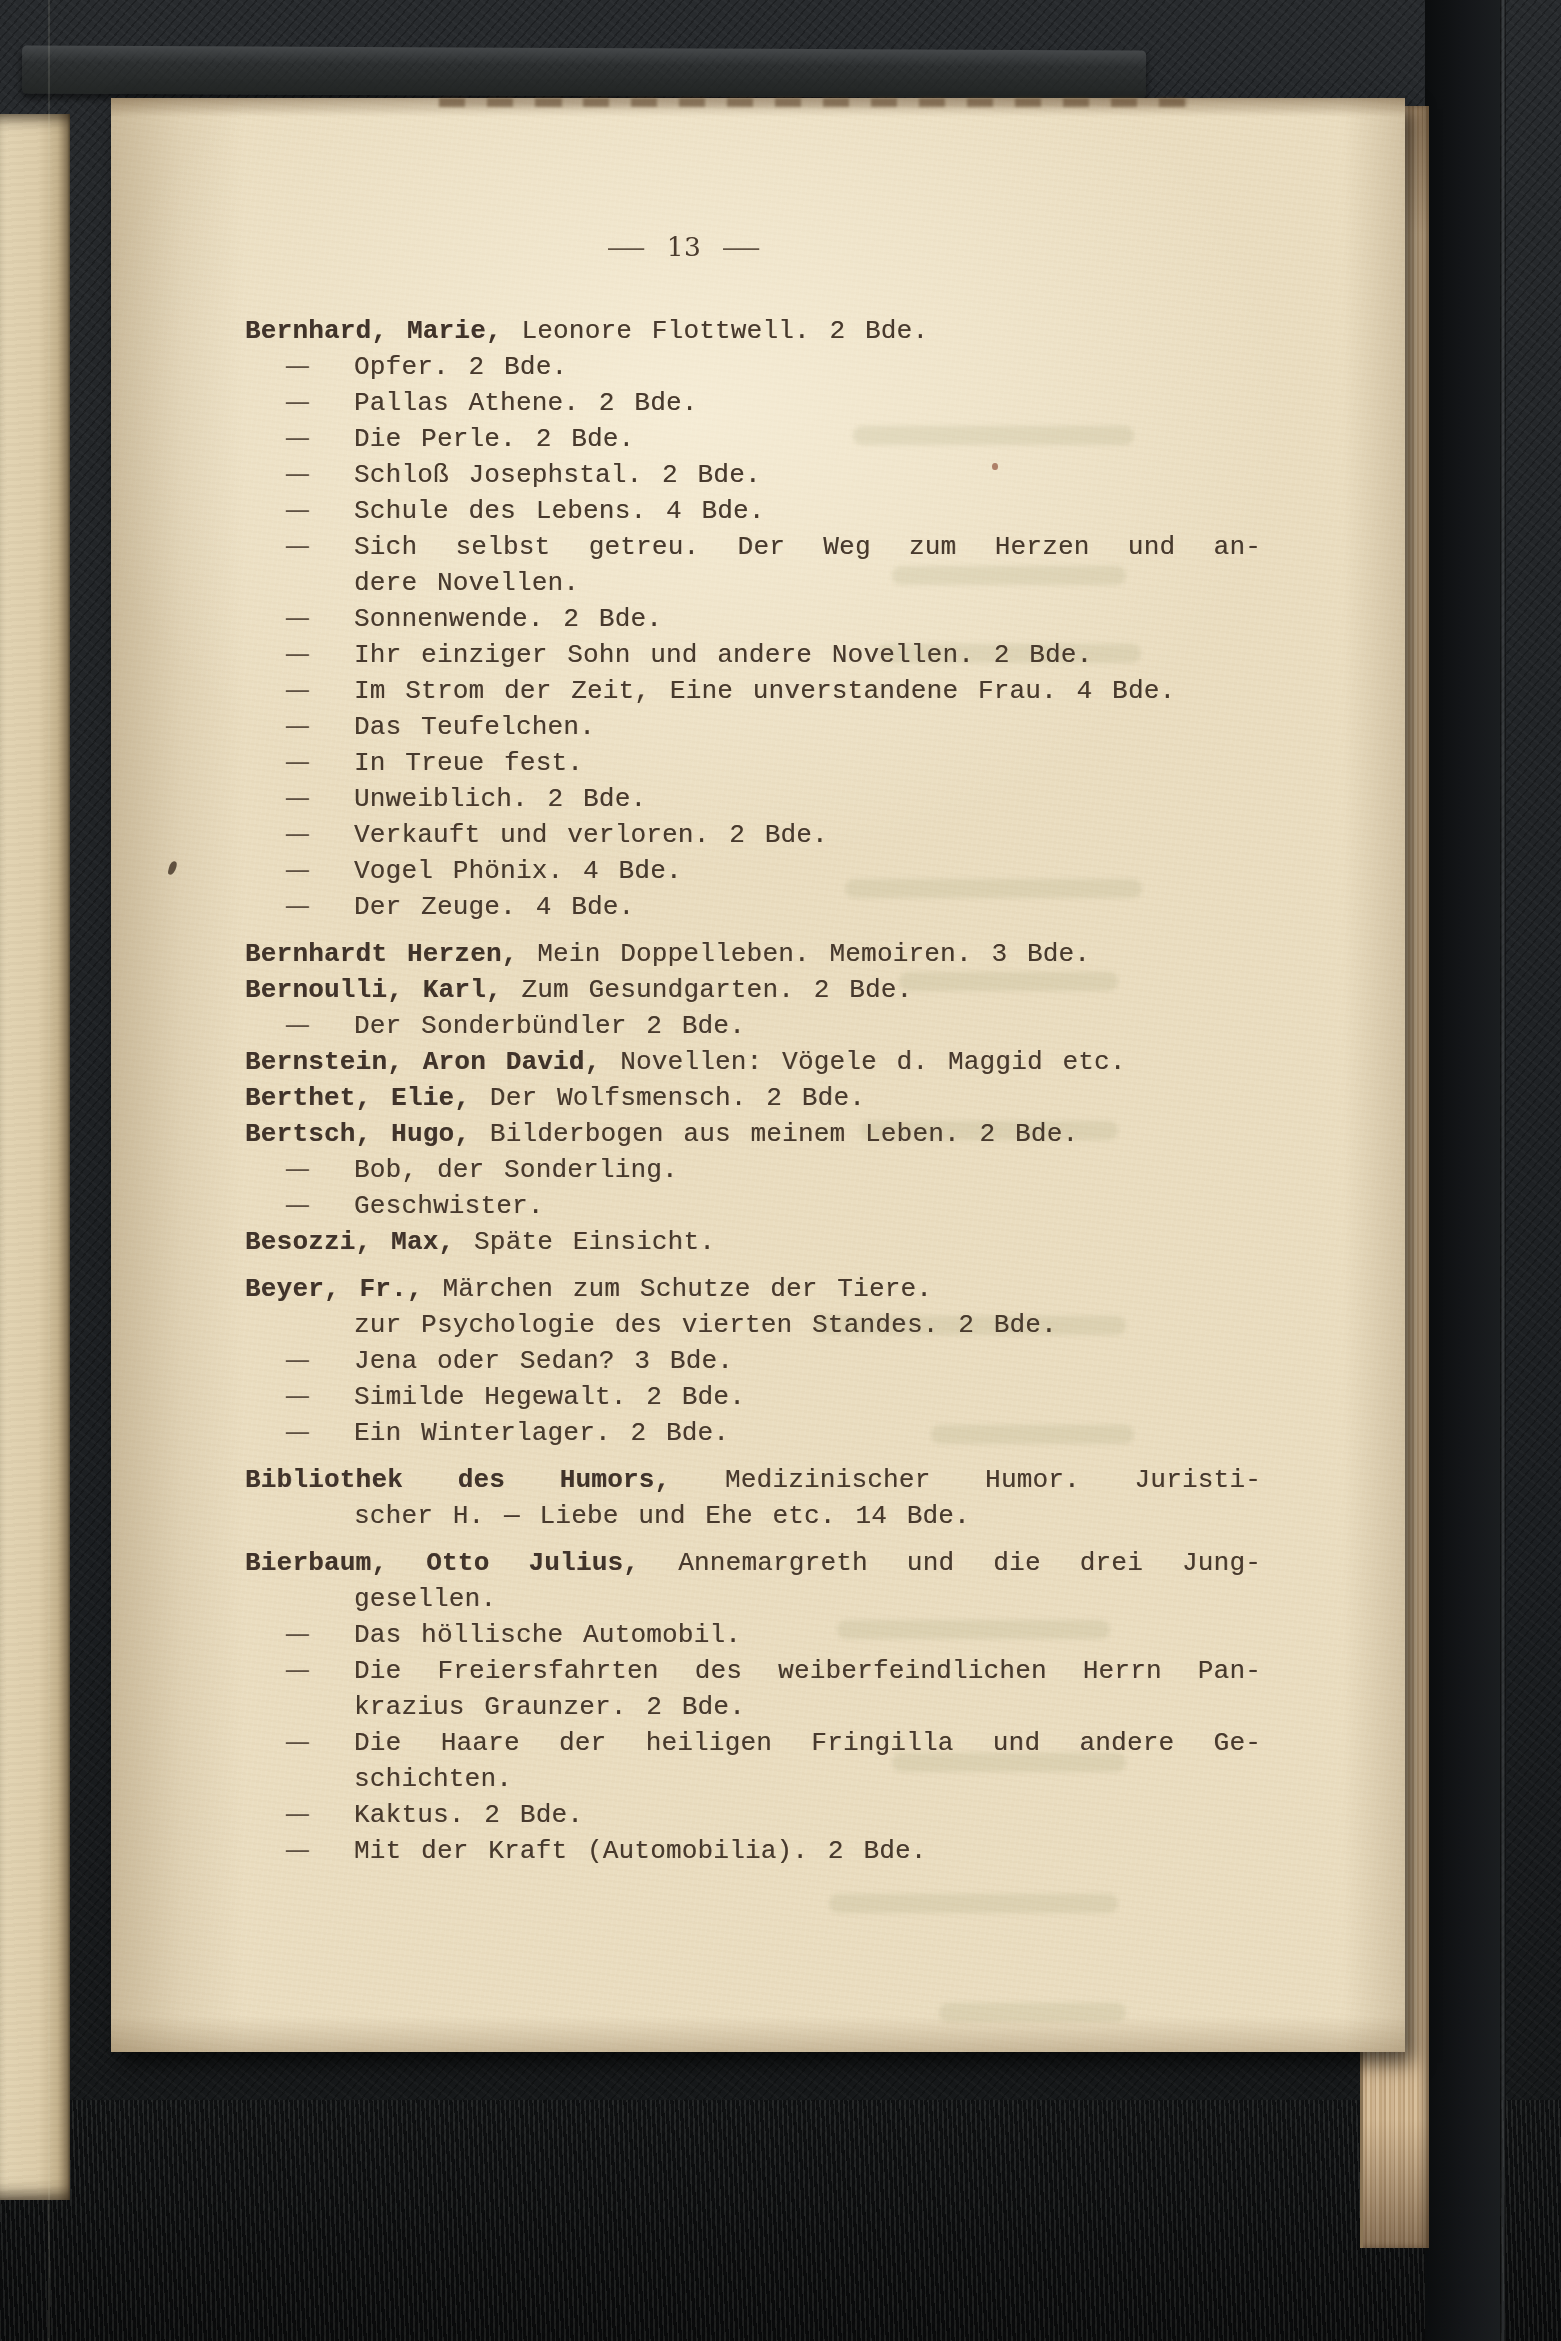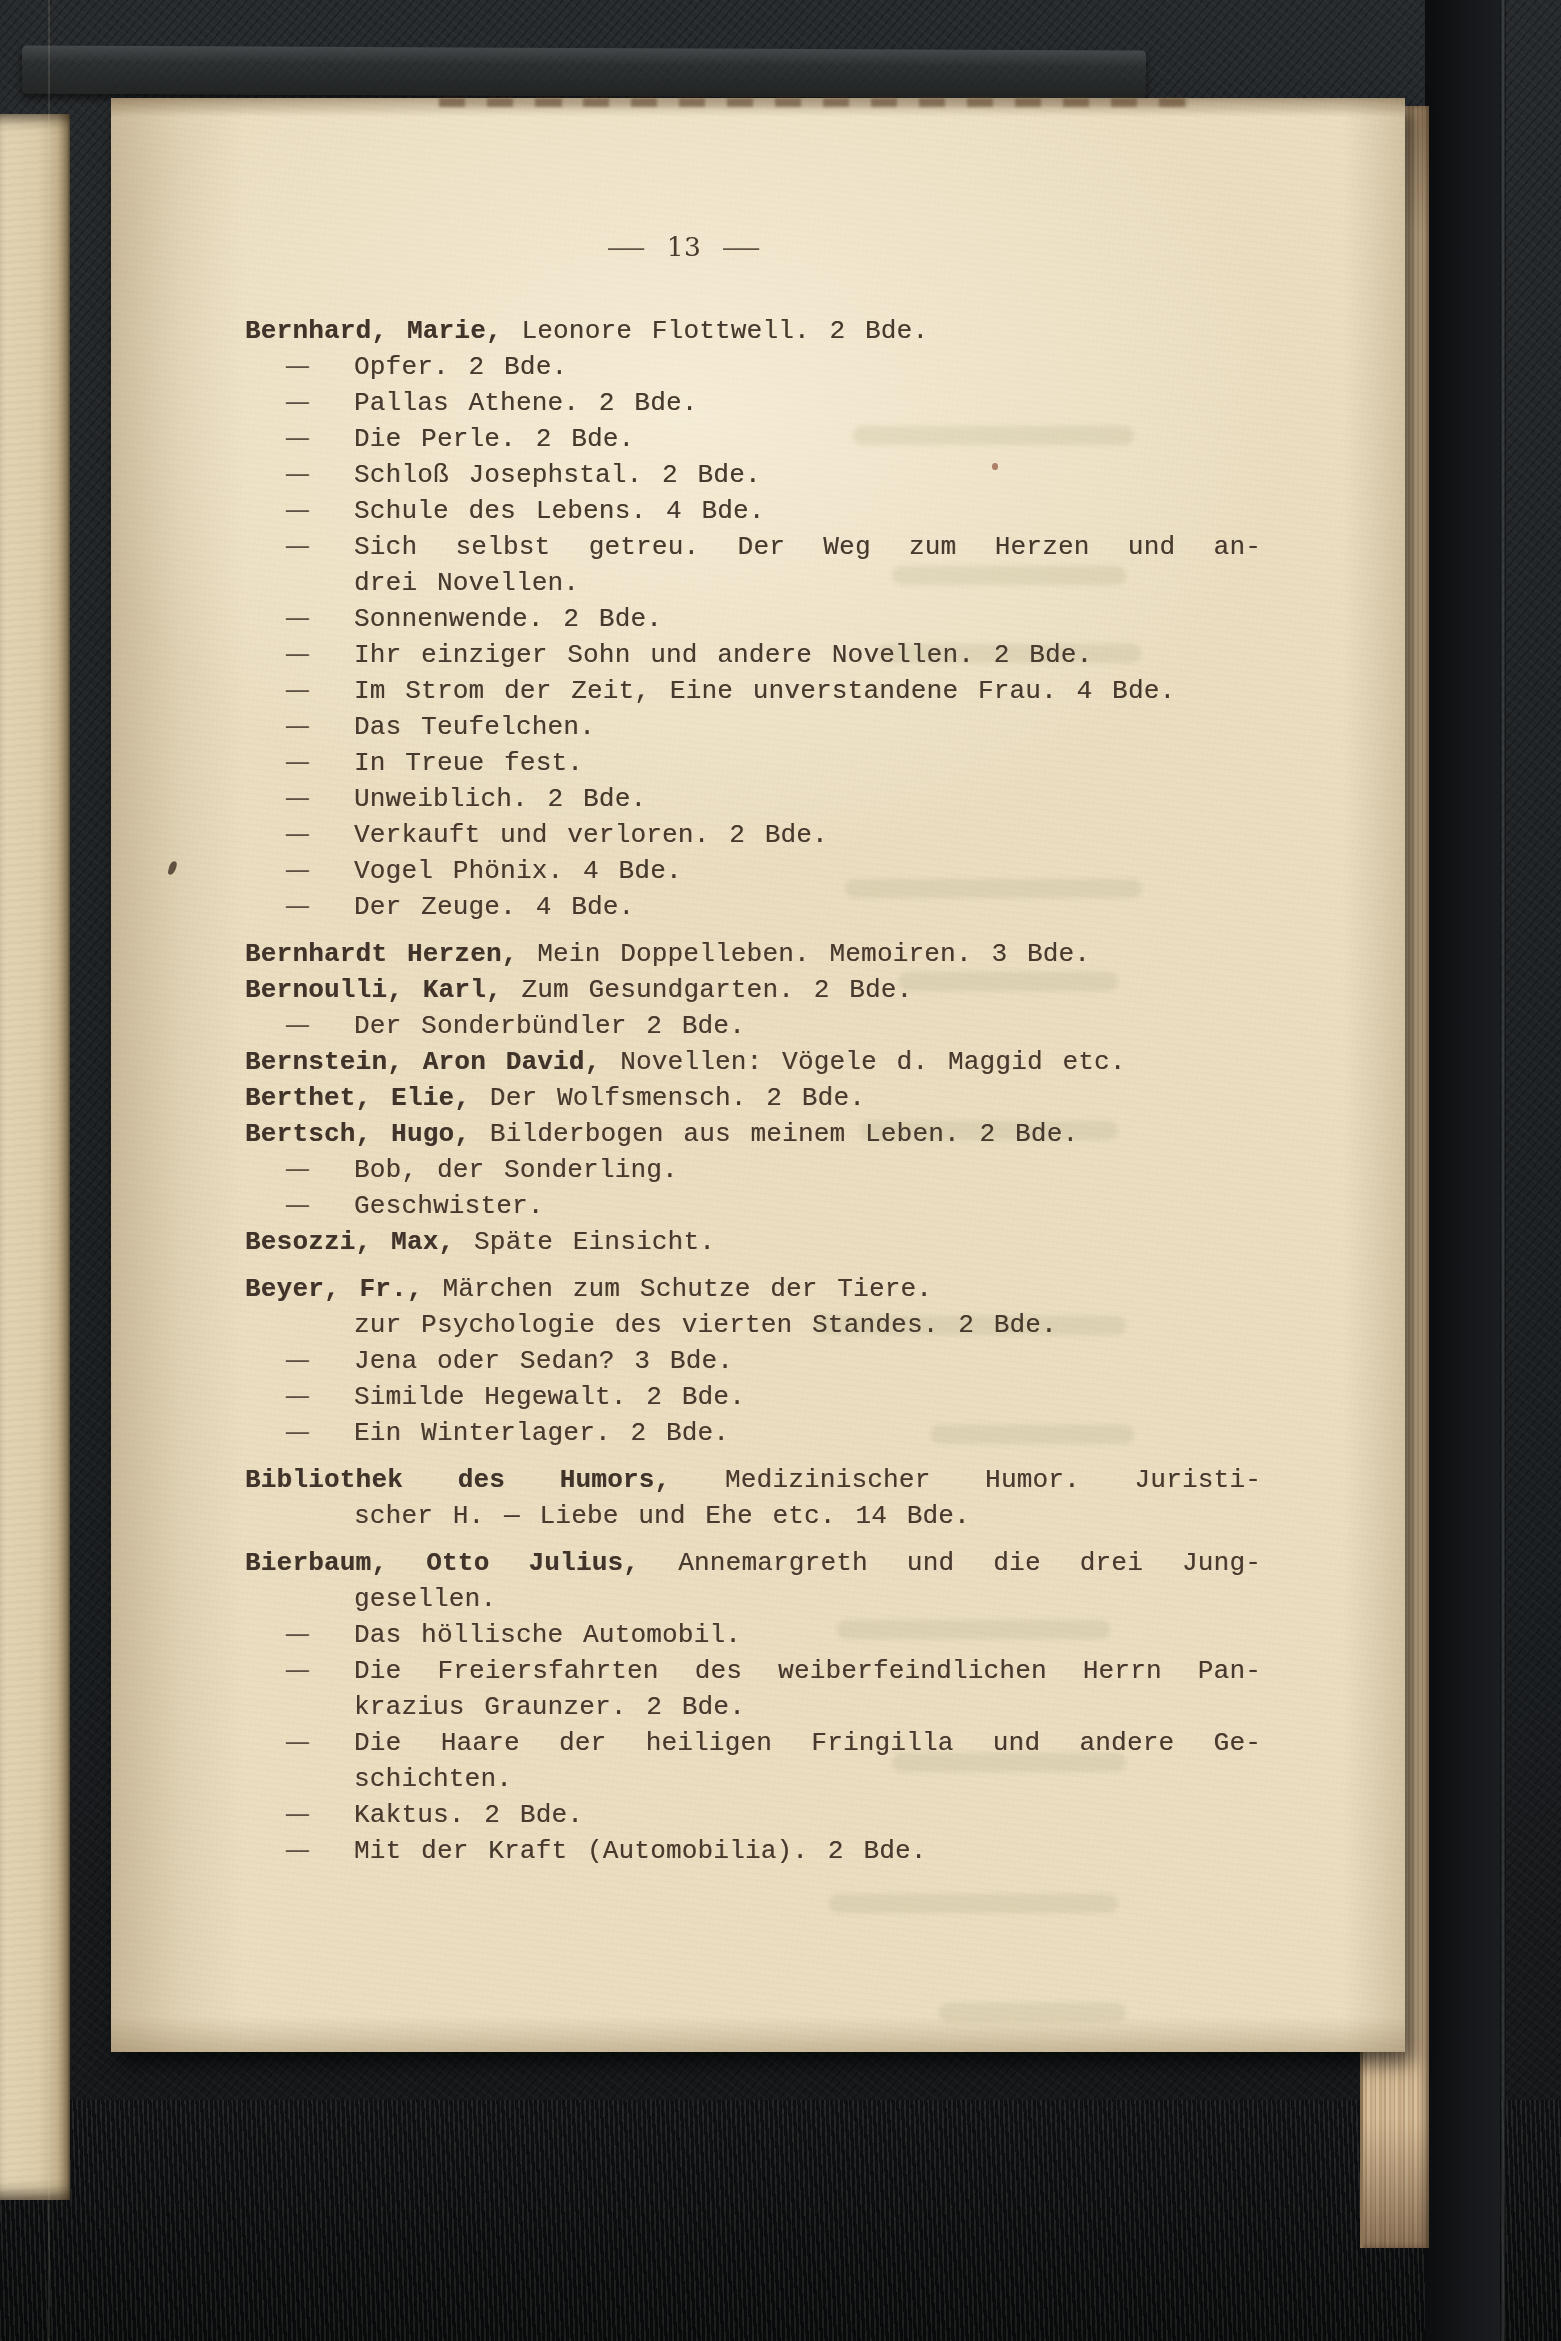--- a/index.html
+++ b/index.html
@@ -146,21 +146,21 @@
           <div class="line ditto"><span class="dash">—</span>Die Perle. 2 Bde.</div>
         </div>
         <div class="entry">
           <div class="line ditto"><span class="dash">—</span>Schloß Josephstal. 2 Bde.</div>
         </div>
         <div class="entry">
           <div class="line ditto"><span class="dash">—</span>Schule des Lebens. 4 Bde.</div>
         </div>
         <div class="entry">
           <div class="line ditto just"><span class="dash">—</span>Sich selbst getreu. Der Weg zum Herzen und an-</div>
-          <div class="line cont">drei Novellen.</div>
+          <div class="line cont">dere Novellen.</div>
         </div>
         <div class="entry">
           <div class="line ditto"><span class="dash">—</span>Sonnenwende. 2 Bde.</div>
         </div>
         <div class="entry">
           <div class="line ditto"><span class="dash">—</span>Ihr einziger Sohn und andere Novellen. 2 Bde.</div>
         </div>
         <div class="entry">
           <div class="line ditto"><span class="dash">—</span>Im Strom der Zeit, Eine unverstandene Frau. 4 Bde.</div>
         </div>

